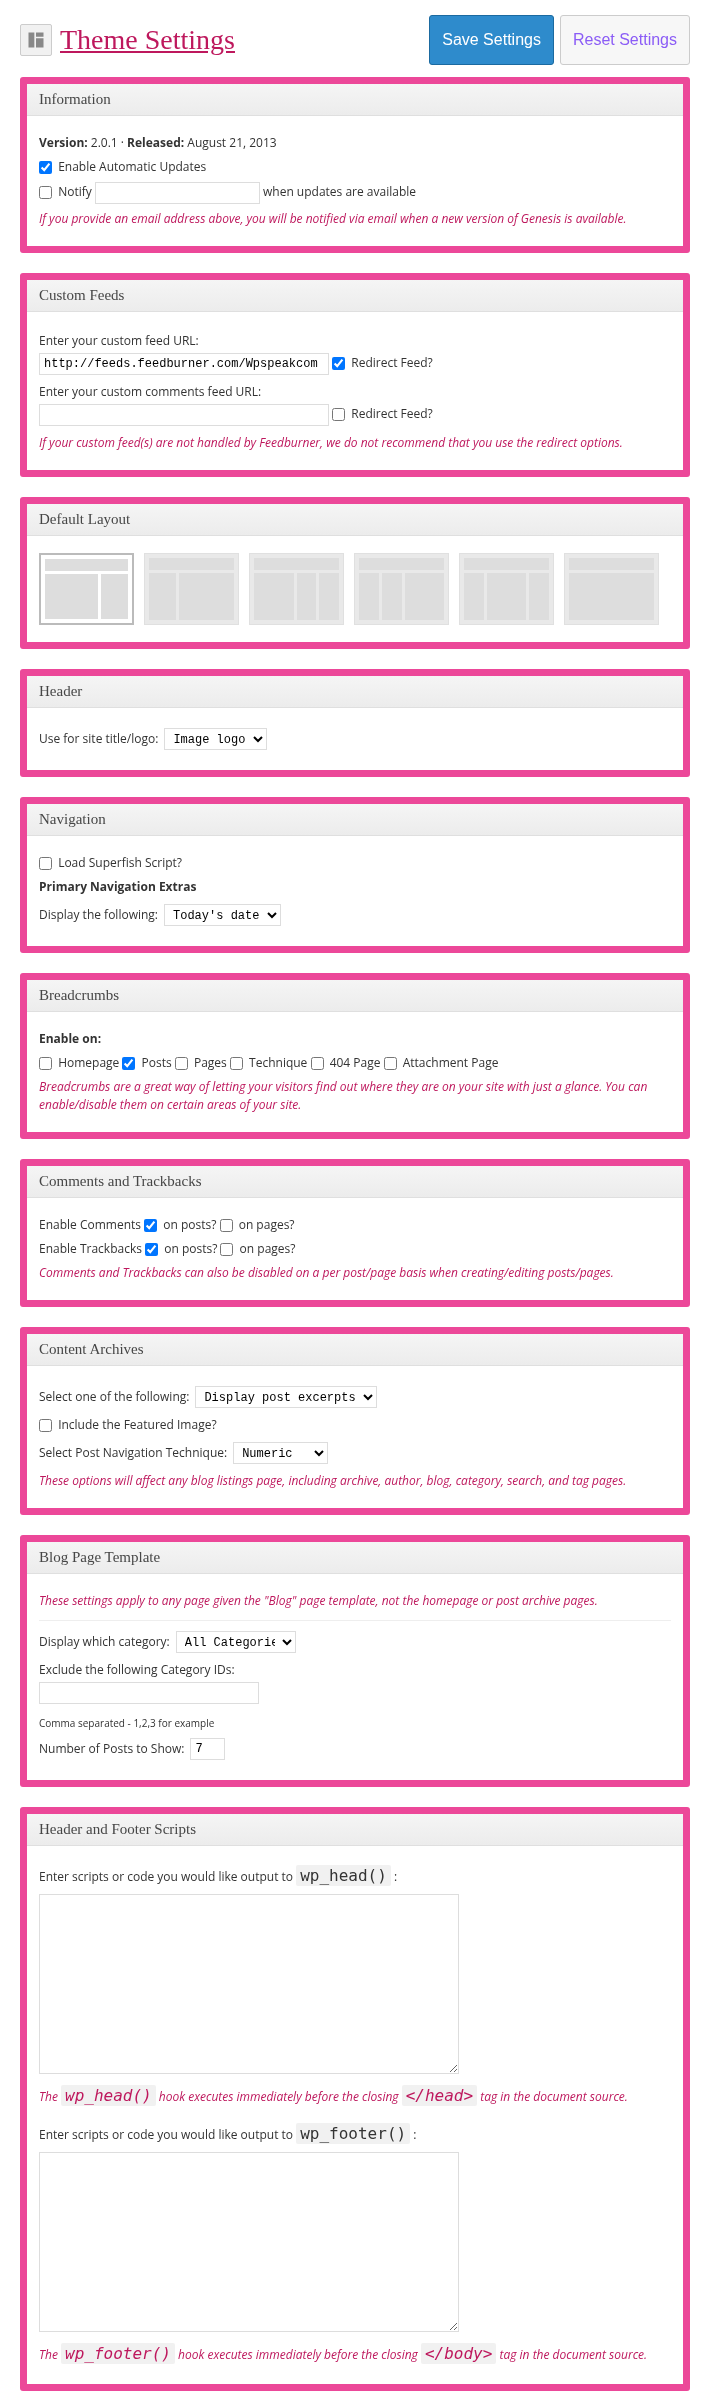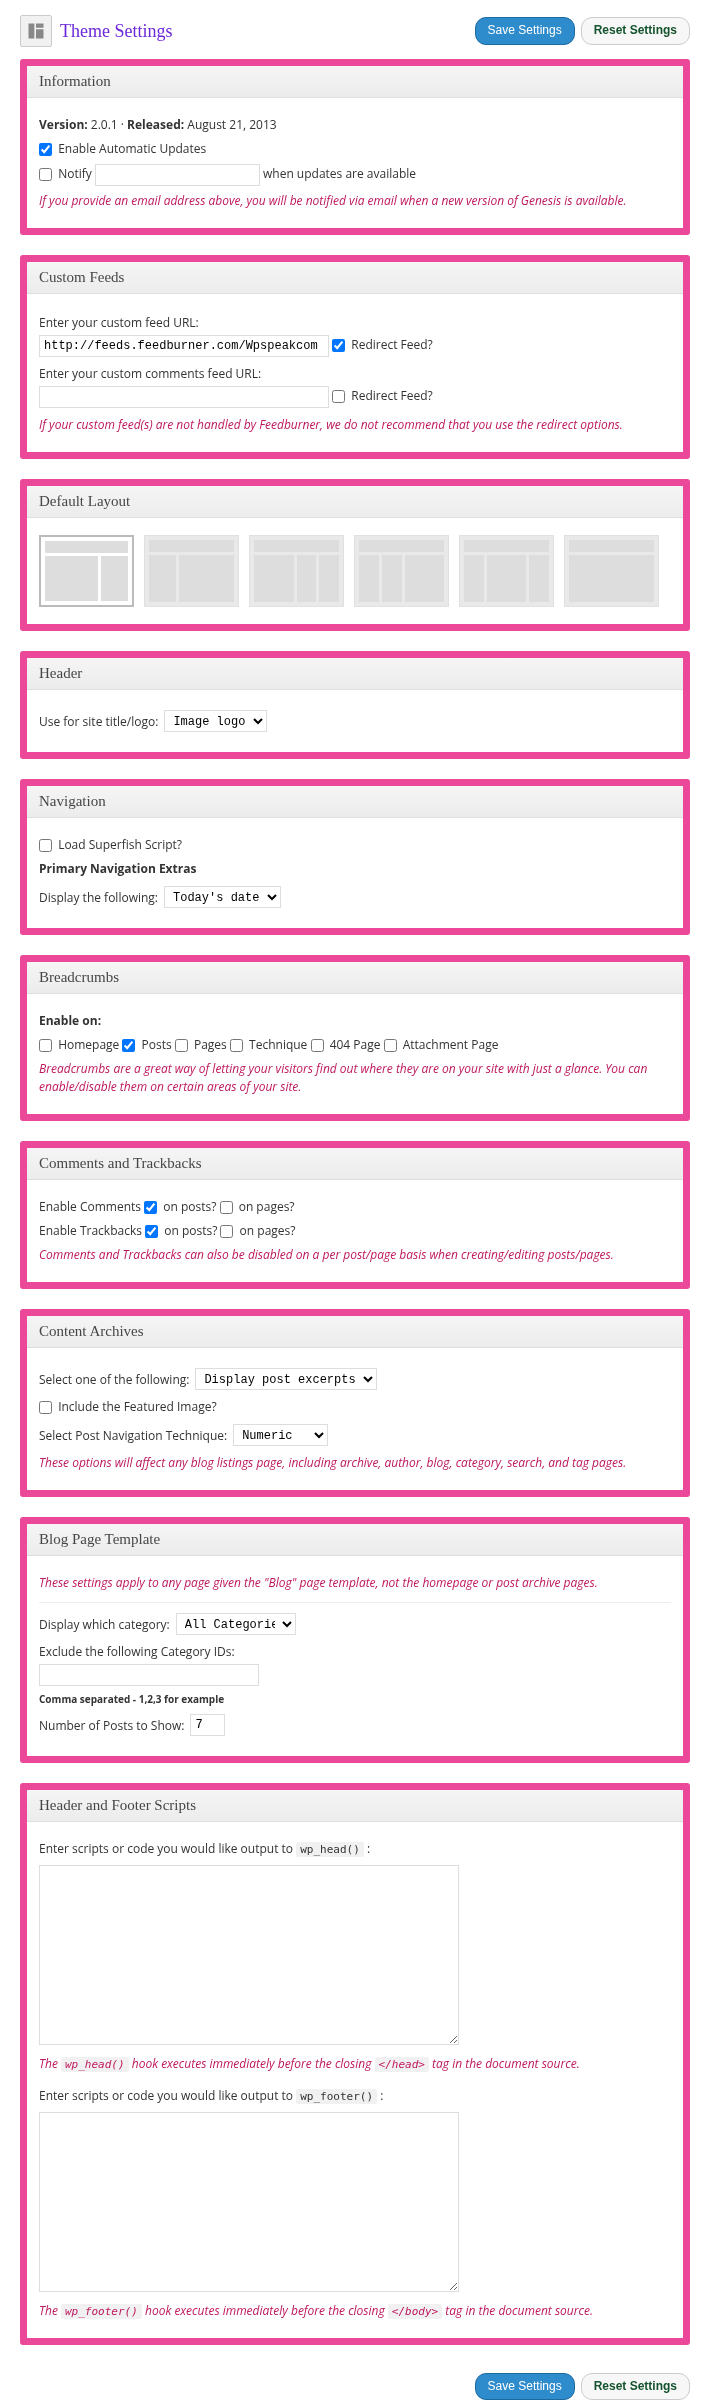--- a/index.html
+++ b/index.html
@@ -1,43 +1,43 @@
 <!DOCTYPE html>
 <html><head>
 <meta charset="utf-8">
 <style>
 * { box-sizing: border-box; margin: 0; padding: 0; }
 body { font-family: "Open Sans", sans-serif; font-size: 13px; color: #333; background: #fff; width: 710px; }
 .wrap { padding: 15px 20px 20px; }
 .header-row { display: flex; align-items: center; margin-bottom: 12px; }
 .page-icon { width: 32px; height: 32px; background: #f1f1f1; border: 1px solid #ccc; display: flex; align-items: center; justify-content: center; margin-right: 8px; border-radius: 2px; }
 .page-icon svg { width: 20px; height: 20px; fill: #888; }
-h1 { font-size: 18px; font-weight: 400; color: #6d28d9; font-family: Georgia, serif; flex: 1; }
+h1 { font-size: 28px; font-weight: 400; color: #be185d; font-family: Georgia, serif; flex: 1; text-decoration: underline; }
 .header-actions { display: flex; gap: 6px; }
-.btn { padding: 3px 12px; font-size: 12px; border-radius: 11px; cursor: pointer; line-height: 1.6; }
+.btn { padding: 11px 12px; font-size: 16px; border-radius: 3px; cursor: pointer; line-height: 1.6; }
 .btn-primary { background: #2e8bcc; color: #fff; border: 1px solid #1b6aa0; }
-.btn-secondary { background: #f7f7f7; color: #14532d; border: 1px solid #ccc; font-weight: bold; }
+.btn-secondary { background: #f7f7f7; color: #8b5cf6; border: 1px solid #ccc; }
 .metabox { border: 7px solid #ec4899; border-radius: 3px; margin-bottom: 20px; background: #fff; }
 .metabox-title { background: linear-gradient(#f5f5f5,#ececec); border-bottom: 1px solid #dfdfdf; padding: 7px 12px; font-family: Georgia, serif; font-size: 15px; color: #464646; font-weight: 400; }
 .metabox-body { padding: 12px; font-size: 12px; color: #333; }
 .metabox-body p { margin: 6px 0; line-height: 1.5; }
 .desc { color: #be185d; font-style: italic; font-size: 12px; margin-top: 8px; }
 input[type=text], select, textarea { border: 1px solid #ddd; font-size: 12px; padding: 3px 4px; background: #fff; font-family: Liberation Mono, monospace; }
 input[type=text] { height: 22px; }
 select { height: 22px; }
 textarea { width: 420px; height: 180px; resize: both; }
 input[type=checkbox] { vertical-align: middle; margin-right: 3px; }
 hr { border: none; border-top: 1px solid #eee; margin: 10px 0; }
 .layouts { display: flex; gap: 10px; margin: 5px 0; }
 .layout { width: 95px; height: 72px; background: #e9e9e9; border: 1px solid #e0e0e0; padding: 4px; display: flex; flex-direction: column; gap: 3px; cursor: pointer; }
 .layout.selected { border: 2px solid #bbb; background: #fff; }
 .layout-top { height: 12px; background: #ddd; }
 .layout-main { flex: 1; display: flex; gap: 3px; }
 .layout-col { background: #ddd; }
-code { background: #f1f1f1; padding: 1px 4px; font-size: 11px; border-radius: 2px; font-family: Consolas, monospace; }
+code { background: #f1f1f1; padding: 1px 4px; font-size: 16px; border-radius: 2px; font-family: Consolas, monospace; }
 .footer-actions { text-align: right; padding: 8px 0; display: flex; gap: 6px; justify-content: flex-end; }
 .row { margin: 8px 0; display: flex; align-items: center; gap: 6px; flex-wrap: wrap; }
 .row-block { margin: 8px 0; }
 strong { font-weight: bold; }
 </style>
 </head>
 <body>
 
 <div class="wrap">
   <div class="header-row">
@@ -221,21 +221,21 @@
     <div class="metabox-body">
       <p class="desc">These settings apply to any page given the "Blog" page template, not the homepage or post archive pages.</p>
       <hr>
       <div class="row">
         <span>Display which category:</span>
         <select style="width:120px"><option>All Categories</option></select>
       </div>
       <div class="row-block">
         <div>Exclude the following Category IDs:</div>
         <input type="text" style="width: 220px; margin-top: 4px;">
-        <div style="font-size:10px;font-weight:bold;margin-top:6px">Comma separated - 1,2,3 for example</div>
+        <div style="font-size:10px;font-weight:normal;margin-top:12px">Comma separated - 1,2,3 for example</div>
       </div>
       <div class="row">
         <span>Number of Posts to Show:</span>
         <input type="text" style="width: 35px;" value="7">
       </div>
     </div>
   </div>
 
   <div class="metabox">
     <div class="metabox-title">Header and Footer Scripts</div>

